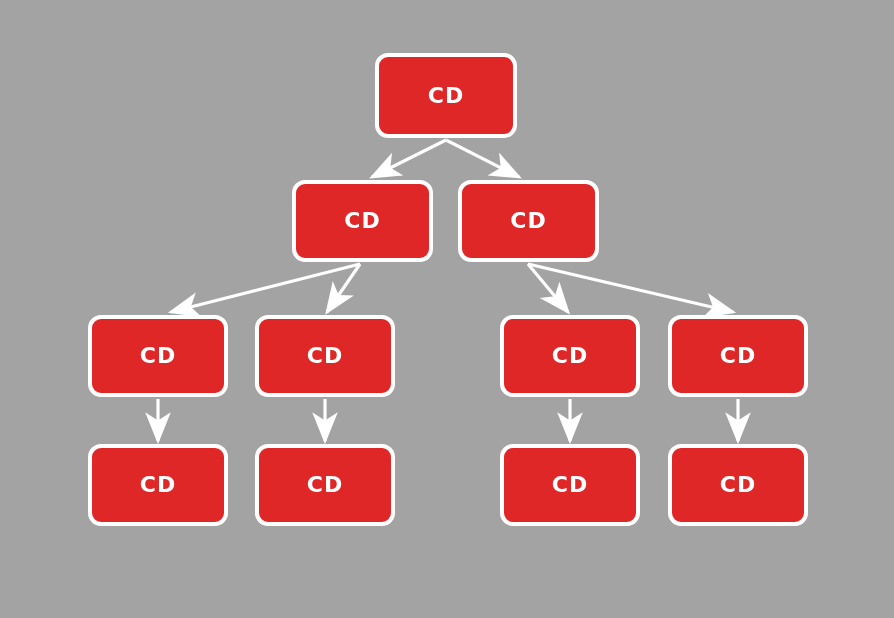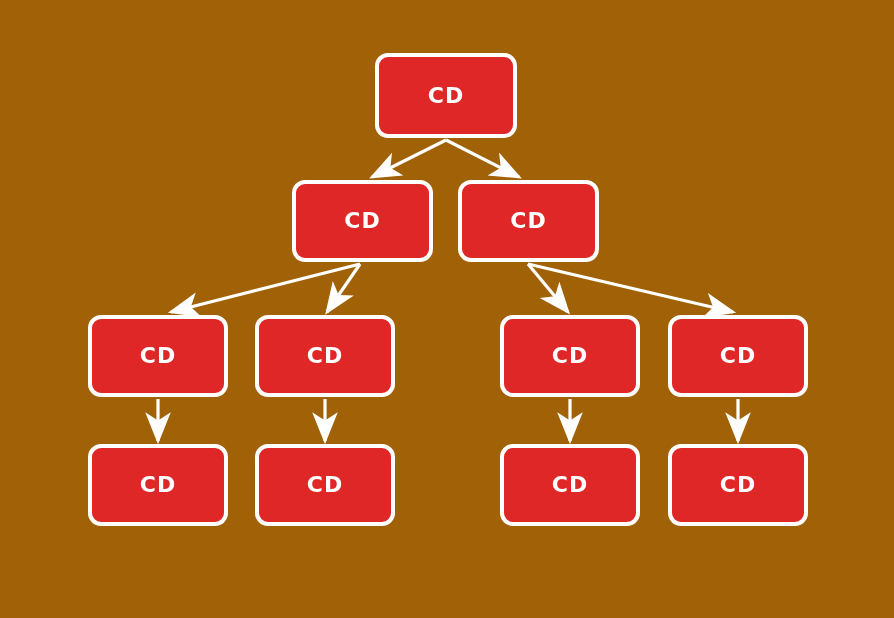--- a/index.html
+++ b/index.html
@@ -40,21 +40,21 @@
     font-weight: bold;
     font-size: 22px;
     letter-spacing: 1px;
     line-height: 1;
     user-select: none;
   }
 </style>
 </head>
 <body>
 
-<div id="canvas" style="background: #a16207;">
+<div id="canvas" style="background: #a3a3a3;">
 
   <svg id="edge-layer" viewBox="0 0 894 618" width="894" height="618" xmlns="http://www.w3.org/2000/svg">
     <defs>
       <marker id="arrowhead" markerWidth="10" markerHeight="10" refX="9" refY="4" orient="auto" markerUnits="strokeWidth">
         <path d="M 0 0 L 10 4 L 0 8 L 2.6 4 Z" fill="#ffffff"></path>
       </marker>
     </defs>
     <g id="edges">
         <line x1="446" y1="140" x2="372" y2="177" stroke="#ffffff" stroke-width="3.2" marker-end="url(#arrowhead)"></line>
         <line x1="446" y1="140" x2="519" y2="177" stroke="#ffffff" stroke-width="3.2" marker-end="url(#arrowhead)"></line>

